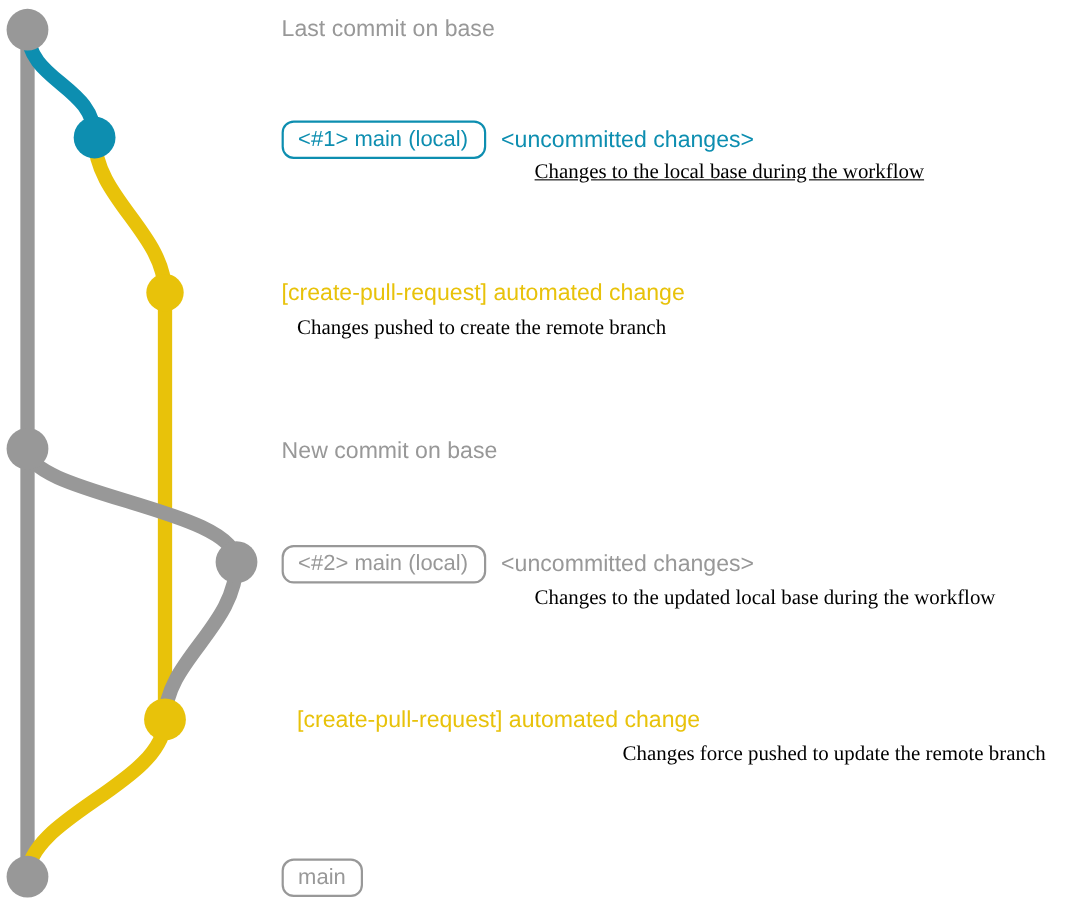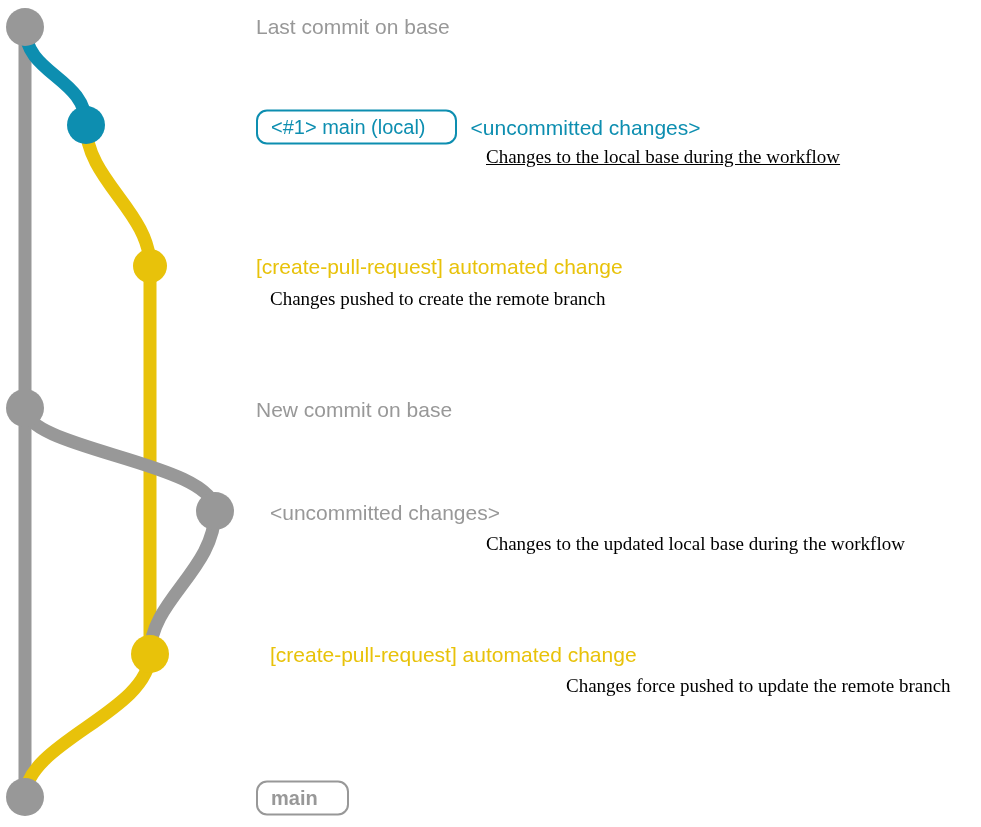--- a/index.html
+++ b/index.html
@@ -38,21 +38,21 @@
     position: absolute;
     display: flex;
     align-items: center;
     white-space: nowrap;
   }
 
   .ref-pill {
     display: inline-block;
     border: 2px solid #989898;
     border-radius: 11px;
-    padding: 5px 29px 6px 13px;
+    padding: 5px 14px 6px 13px;
     font-size: 20px;
     line-height: 20px;
     color: #989898;
     background: transparent;
     box-sizing: border-box;
   }
   .ref-pill.blue   { border-color: #0d8eb0; color: #0d8eb0; }
   .ref-pill.yellow { border-color: #e8c20a; color: #e8c20a; }
   .ref-pill.gray   { border-color: #989898; color: #989898; }
 
@@ -110,26 +110,27 @@
         <span class="ref-pill blue">&lt;#1&gt; main (local)</span>
         <span class="headline blue spaced">&lt;uncommitted changes&gt;</span>
       </div>
       <div class="commit-row" style="left: 256px; top: 267px; transform: translateY(-50%);">
         <span class="headline yellow">[create-pull-request] automated change</span>
       </div>
       <div class="commit-row" style="left: 256px; top: 410px; transform: translateY(-50%); align-items: center;">
         <span class="headline gray">New commit on base</span>
       </div>
       <div class="commit-row" style="left: 256px; top: 513px; transform: translateY(-50%);">
+        <span class="ref-pill gray">&lt;#2&gt; main (local)</span>
         <span class="headline gray spaced">&lt;uncommitted changes&gt;</span>
       </div>
       <div class="commit-row" style="left: 256px; top: 655px; transform: translateY(-50%);">
         <span class="headline yellow spaced">[create-pull-request] automated change</span>
       </div>
-      <div class="commit-row" style="left: 256px; top: 798px; transform: translateY(-50%); font-weight: bold;">
+      <div class="commit-row" style="left: 256px; top: 798px; transform: translateY(-50%);">
         <span class="ref-pill gray">main</span>
       </div>
     </div>
   <div id="sub-notes">
       <div class="sub-note" style="left: 486px; top: 146px; text-decoration: underline;">Changes to the local base during the workflow</div>
       <div class="sub-note" style="left: 270px; top: 288px;">Changes pushed to create the remote branch</div>
       <div class="sub-note" style="left: 486px; top: 533px;">Changes to the updated local base during the workflow</div>
       <div class="sub-note" style="left: 566px; top: 675px;">Changes force pushed to update the remote branch</div>
     </div>
 </div>

